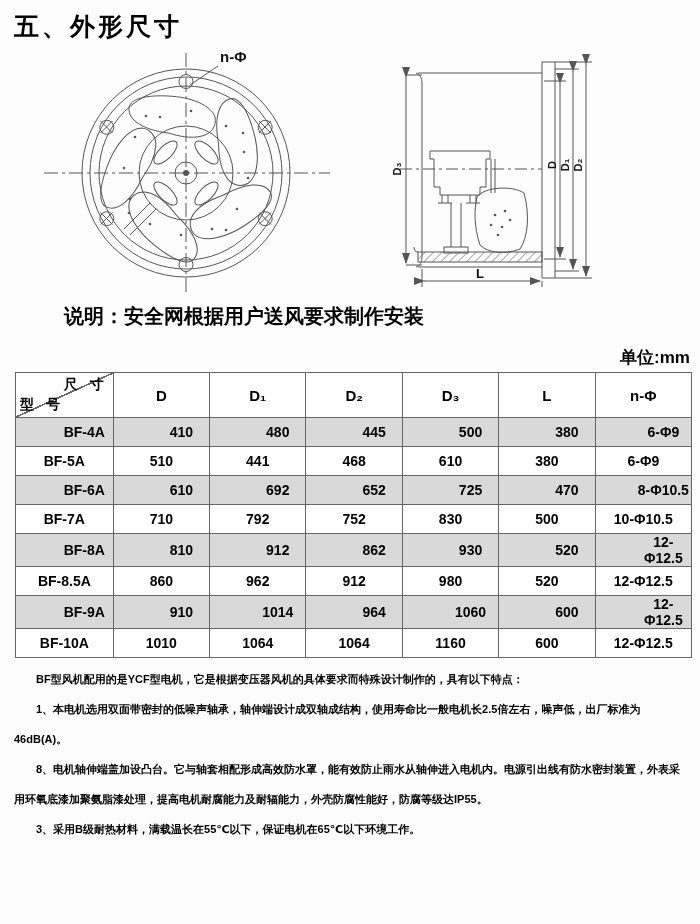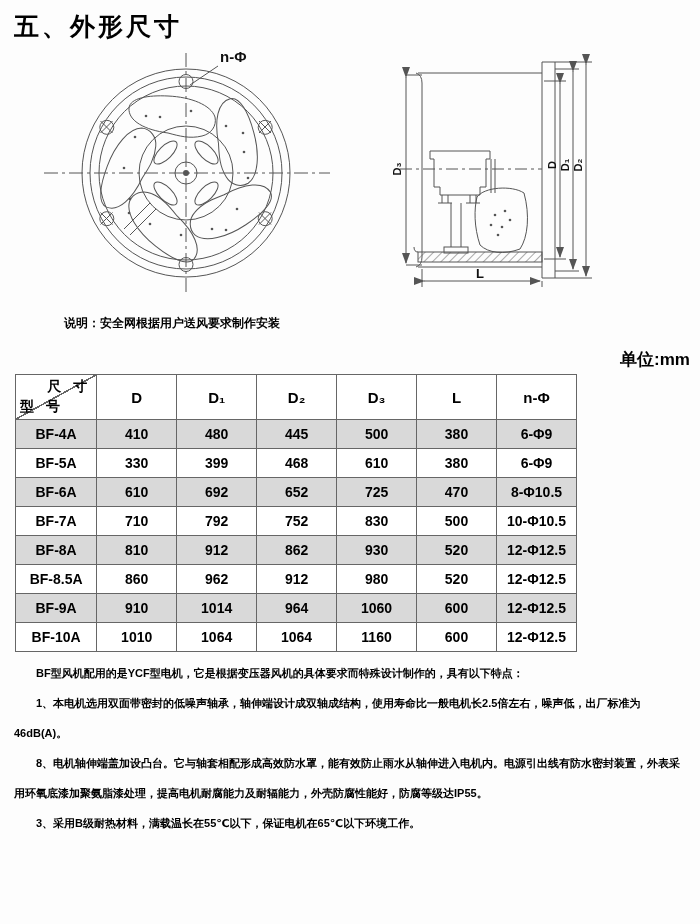--- a/index.html
+++ b/index.html
@@ -10,36 +10,36 @@
   }
   .page{position:relative;width:700px;height:924px;}
   .sec-title{
     font-size:25px;font-weight:bold;letter-spacing:3px;
     margin:0;padding:10px 8px 0 14px;color:#000;
   }
   .drawings{position:relative;height:250px;margin-top:2px;}
   .front-view{position:absolute;left:26px;top:0;}
   .side-view{position:absolute;left:392px;top:2px;}
   .note{
-    margin:20px 0 0 64px;font-size:12px;font-weight:bold;color:#000;
+    margin:8px 0 0 64px;font-size:20px;font-weight:bold;color:#000;
   }
   .unit{
     text-align:right;padding-right:10px;margin-top:16px;
     font-size:17px;font-weight:bold;color:#000;
   }
   table.dims{
-    width:562px;margin:3px 0 0 15px;border-collapse:collapse;table-layout:fixed;
+    width:677px;margin:3px 0 0 15px;border-collapse:collapse;table-layout:fixed;
   }
   table.dims th,table.dims td{
     border:1px solid #666;text-align:center;vertical-align:middle;
     font-weight:bold;font-size:14px;color:#000;padding:0;height:28px;
     background:#fff;
   }
   table.dims thead th{height:44px;font-size:15px;}
-  table.dims tr.shade td{background:#d9d9d9;}
+  table.dims tr.shade td{background:#d9d9d9;padding-left:40px;}
   .corner{
     position:relative;width:100%;height:44px;
     background-image:linear-gradient(to bottom right,
       transparent calc(50% - 0.8px), #666 calc(50% - 0.8px),
       #666 calc(50% + 0.8px), transparent calc(50% + 0.8px));
   }
   .corner .c-top{position:absolute;top:3px;right:5px;font-size:14px;letter-spacing:4px;}
   .corner .c-bottom{position:absolute;bottom:3px;left:4px;font-size:14px;letter-spacing:4px;}
   .sec6{margin-top:12px;}
   .body-text{margin:6px 14px 0 14px;}
@@ -245,22 +245,22 @@
         <td>BF-4A</td>
         <td>410</td>
         <td>480</td>
         <td>445</td>
         <td>500</td>
         <td>380</td>
         <td>6-Φ9</td>
       </tr>
       <tr>
         <td>BF-5A</td>
-        <td>330</td>
-        <td>399</td>
+        <td>510</td>
+        <td>441</td>
         <td>468</td>
         <td>610</td>
         <td>380</td>
         <td>6-Φ9</td>
       </tr>
       <tr class="shade">
         <td>BF-6A</td>
         <td>610</td>
         <td>692</td>
         <td>652</td>

